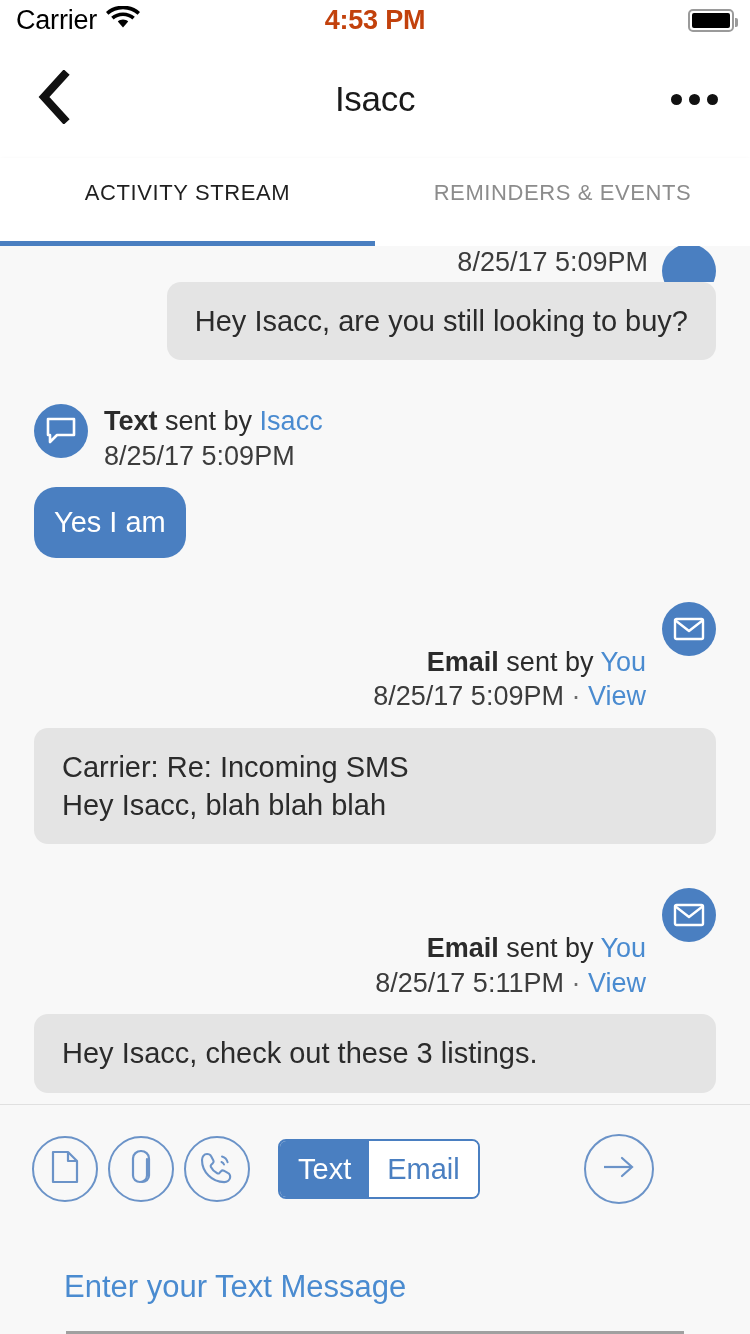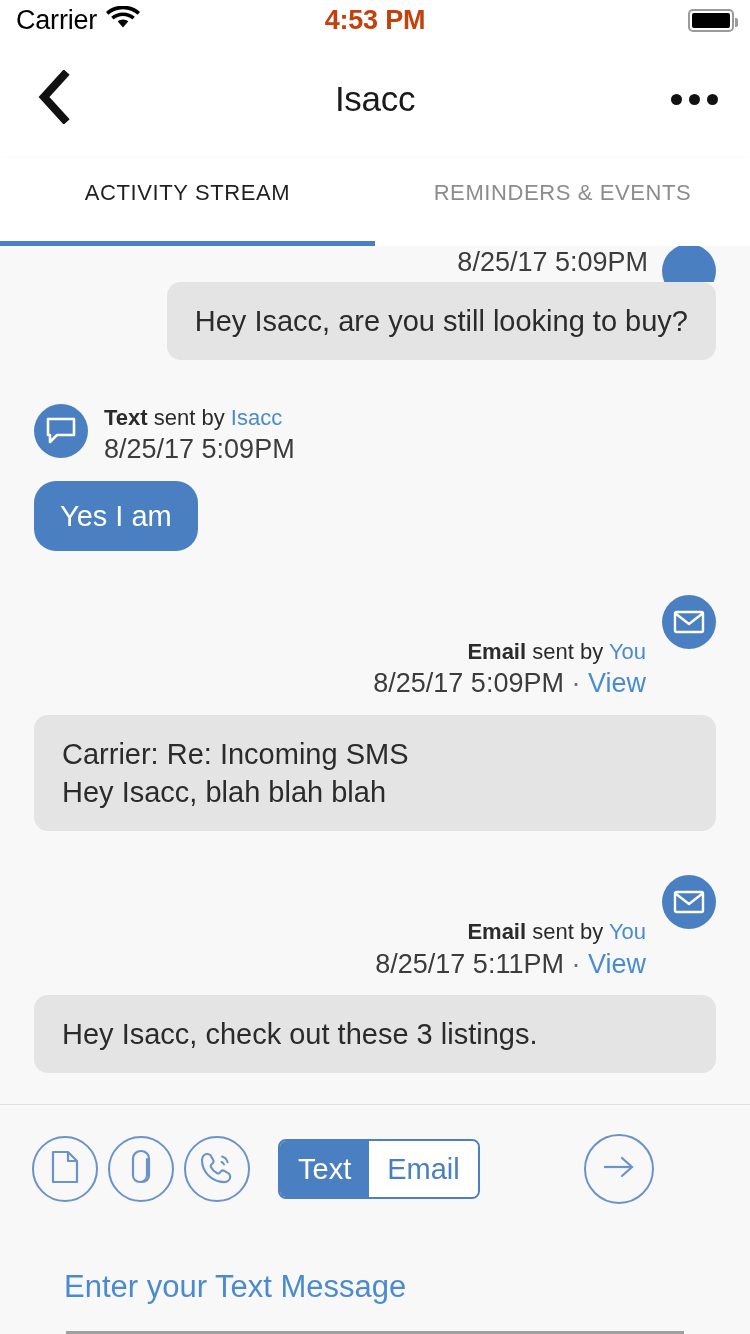--- a/index.html
+++ b/index.html
@@ -212,21 +212,21 @@
     max-width: 100%;
   }
   .bubble.gray {
     background: #e4e4e4;
     color: #2b2b2b;
   }
   .bubble.blue {
     background: #4a7fc1;
     color: #ffffff;
     border-radius: 22px;
-    padding: 16px 26px;
+    padding: 16px 20px;
   }
   .bubble.wide { width: 100%; }
 
   
   .msg-head {
     display: flex;
     align-items: flex-start;
     gap: 16px;
     padding: 0 34px;
     margin-bottom: 14px;
@@ -240,21 +240,21 @@
     background: #4a7fc1;
     display: flex;
     align-items: center;
     justify-content: center;
     flex: 0 0 auto;
   }
 
   .meta { line-height: 1.28; }
   .meta.right { text-align: right; margin-top: 43px; }
   .meta-line1 {
-    font-size: 22px;
+    font-size: 27px;
     color: #2b2b2b;
   }
   .meta-line1 .kind { font-weight: bold; }
   .meta-line1 .who { color: #4a8bd0; }
   .meta-line2 {
     font-size: 27px;
     color: #3c3c3c;
   }
   .meta-line2 .sep { color: #6d6d6d; }
   .meta-line2 .view-link {

